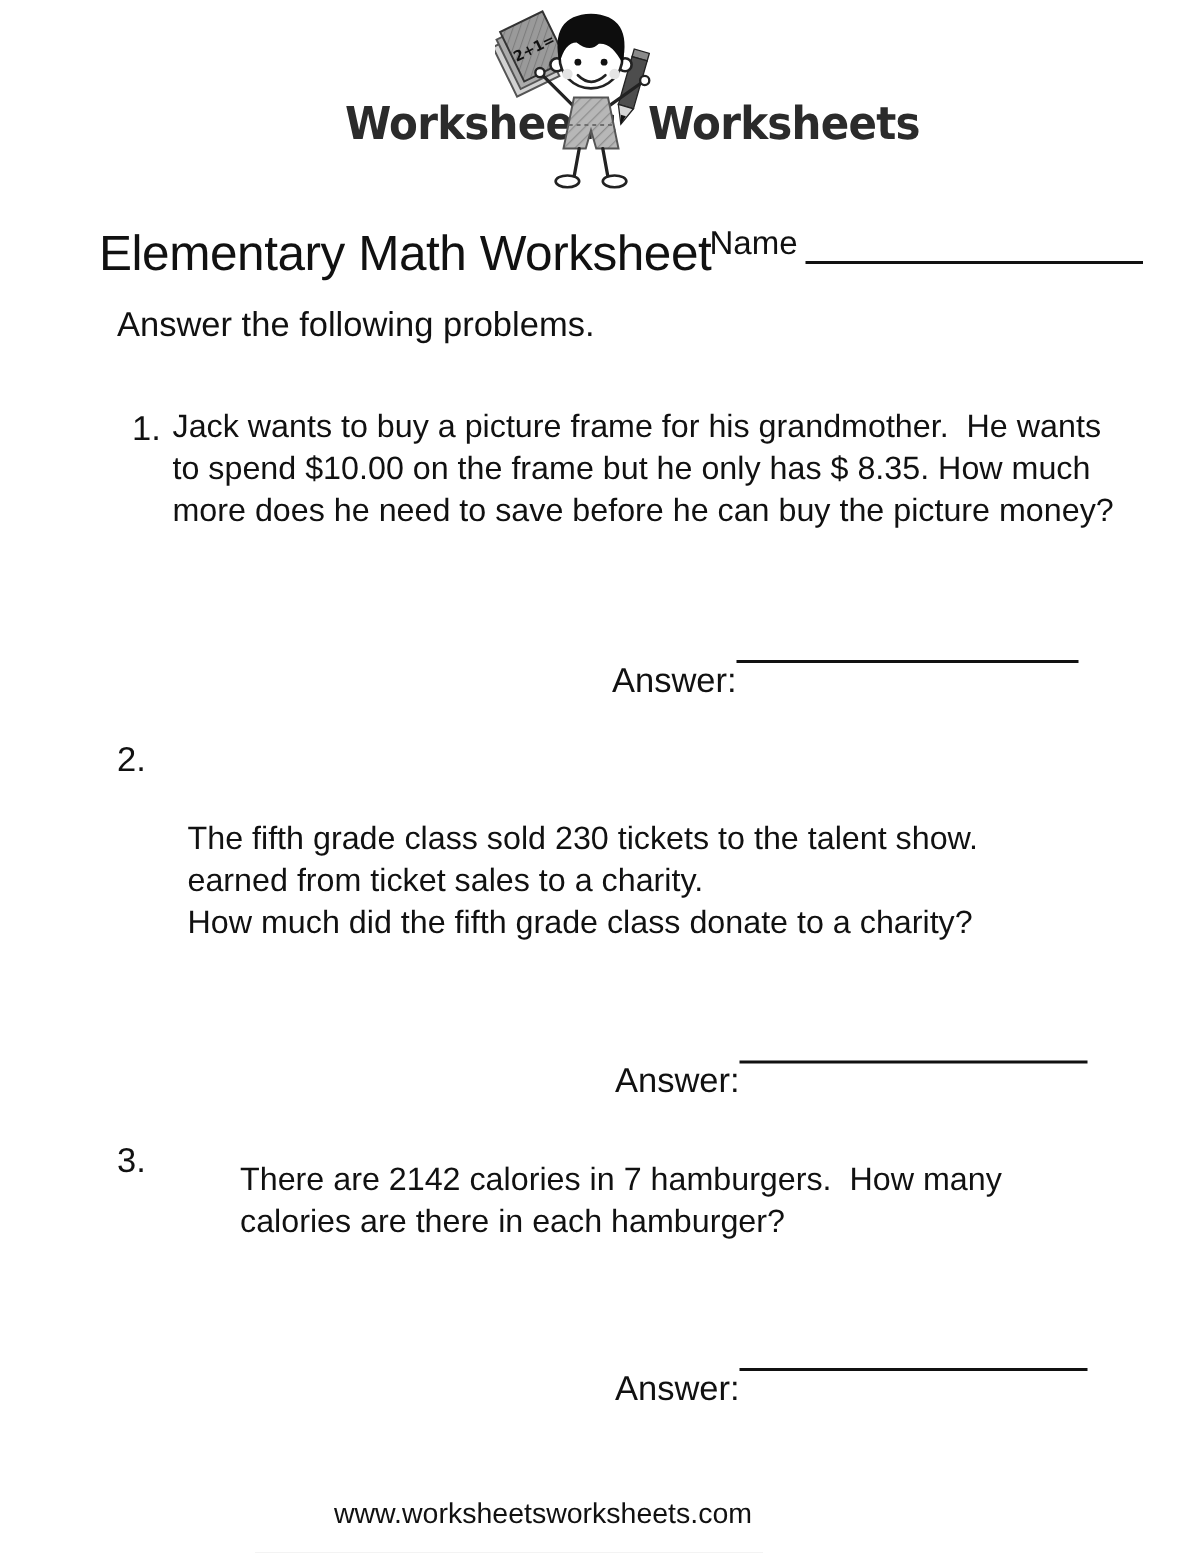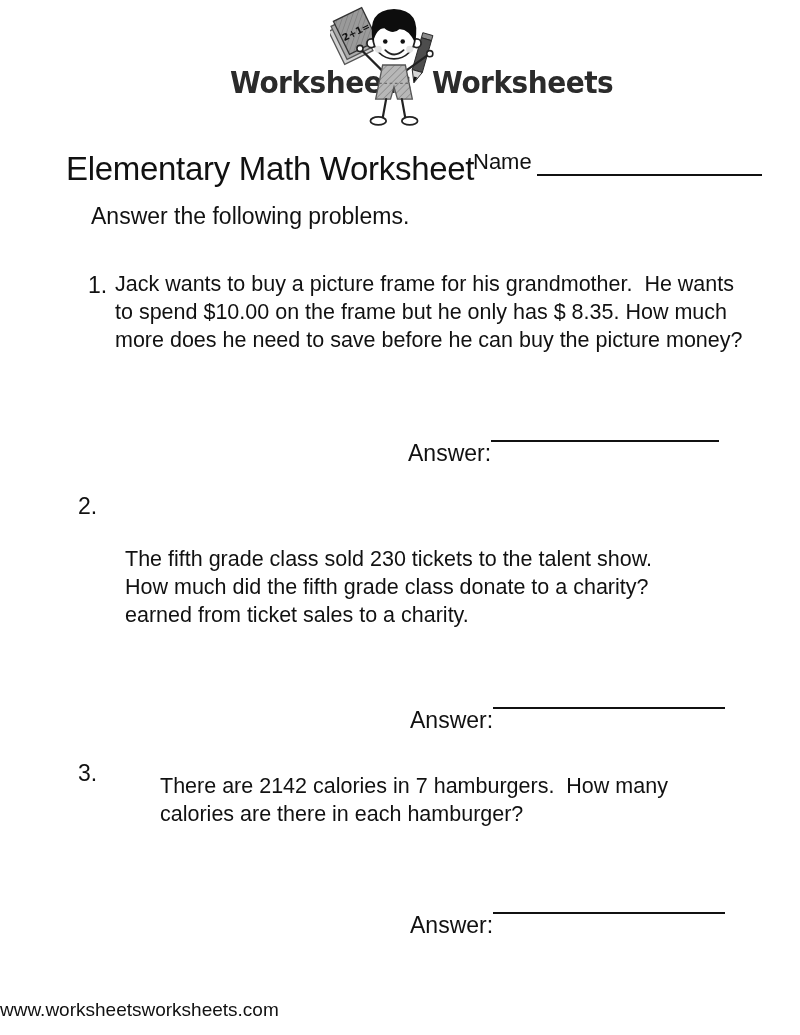--- a/index.html
+++ b/index.html
@@ -20,21 +20,21 @@
   .instruction{font-size:23px;white-space:pre;}
   
   .prob-num{font-size:23px;}
   .prob-lines{font-size:21.5px;line-height:28px;}
   .prob-lines div{white-space:pre;}
   
   .answer-row{display:flex;}
   .answer-label{font-size:23px;white-space:pre;}
   .answer-line{border-bottom:2px solid #111;height:0;margin-bottom:3px;}
   
-  .footer{width:724px;font-size:19px;}
+  .footer{width:724px;text-align:center;font-size:19px;}
 </style>
 </head>
 <body>
 
 <div class="page">
 
   <div class="abs logo-text" style="left:230px;top:66px;width:170px;text-align:right;">Worksheets</div>
 
   <svg class="abs" style="left:330px;top:3px;" width="128" height="124" viewBox="0 0 146 142">
     <defs>
@@ -89,39 +89,39 @@
     <ellipse cx="91" cy="135" rx="9" ry="4.5" fill="#fff" stroke="#222" stroke-width="2"></ellipse>
   </svg>
 
   <div class="abs logo-text" style="left:432px;top:66px;">Worksheets</div>
 
   <div class="abs title" style="left:66px;top:150px;">Elementary Math Worksheet</div>
 
   <div class="abs name-label" style="left:473px;top:149px;">Name</div>
   <div class="abs blank-line" style="left:537px;top:174px;width:225px;"></div>
 
-  <div class="abs instruction" style="left:78px;top:203px;margin-left:13px;">Answer the following problems.</div>
+  <div class="abs instruction" style="left:78px;top:203px;">Answer the following problems.</div>
 
   <div class="abs prob-num" style="left:88px;top:272px;">1.</div>
   <div class="abs prob-lines" style="left:115px;top:270px;">
     <div>Jack wants to buy a picture frame for his grandmother.  He wants</div>
     <div>to spend $10.00 on the frame but he only has $ 8.35. How much</div>
     <div>more does he need to save before he can buy the picture money?</div>
   </div>
 
   <div class="abs answer-row" style="left:408px;top:440px;">
     <span class="answer-label">Answer:</span>
     <span class="answer-line" style="width:228px;"></span>
   </div>
 
   <div class="abs prob-num p2" style="left:78px;top:493px;">2.</div>
   <div class="abs prob-lines p2" style="left:125px;top:505px;margin-top:40px;">
     <div>The fifth grade class sold 230 tickets to the talent show.</div>
+    <div>earned from ticket sales to a charity.</div>
     <div>How much did the fifth grade class donate to a charity?</div>
-    <div>earned from ticket sales to a charity.</div>
   </div>
 
   <div class="abs answer-row" style="left:410px;top:707px;">
     <span class="answer-label">Answer:</span>
     <span class="answer-line" style="width:232px;"></span>
   </div>
 
   <div class="abs prob-num p3" style="left:78px;top:760px;">3.</div>
   <div class="abs prob-lines p3" style="left:112px;top:772px;margin-left:48px;">
     <div>There are 2142 calories in 7 hamburgers.  How many</div>

